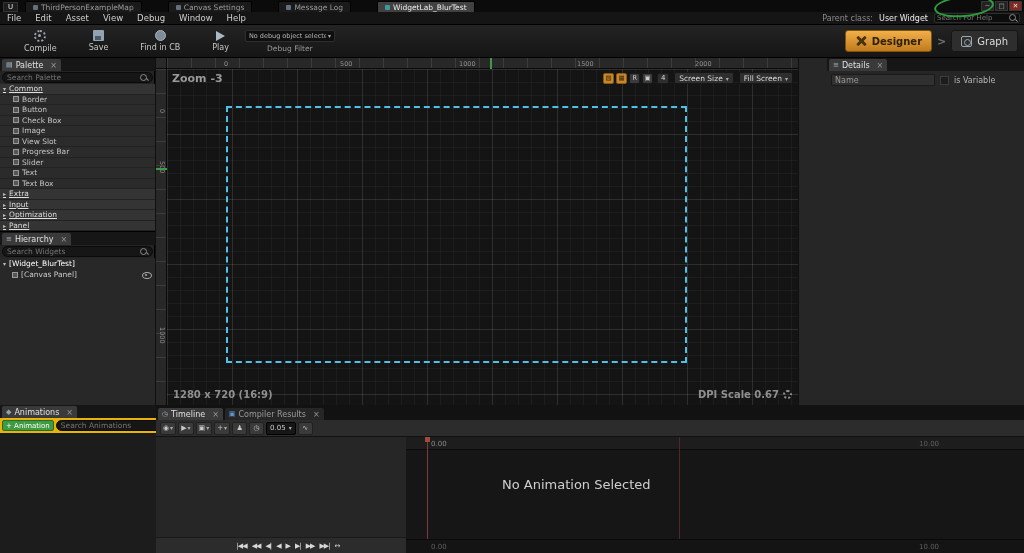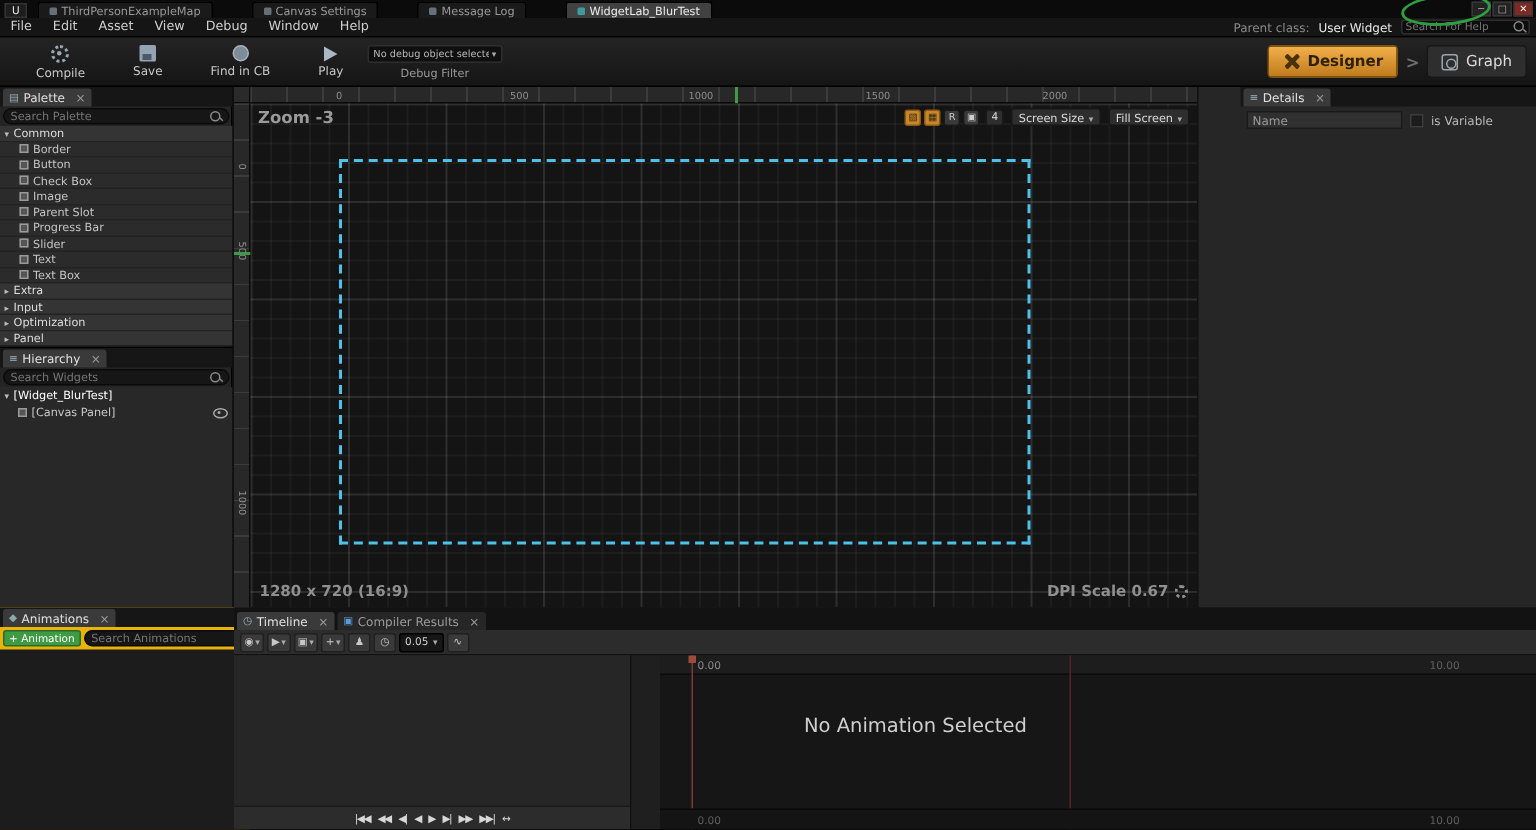--- a/index.html
+++ b/index.html
@@ -81,21 +81,21 @@
   .search-row{padding:1px 2px;flex:none;}
   .search-box{height:11px;background:#161616;border:1px solid #0a0a0a;border-radius:6px;display:flex;align-items:center;padding:0 4px;}
   .search-box input{flex:1;background:transparent;border:0;outline:0;color:#aaa;font-size:7.5px;font-family:inherit;min-width:0;}
 
   
   .main-left{position:absolute;left:0;top:58px;width:155px;height:347px;background:#242424;border-right:1px solid #000;}
   .palette-panel{position:absolute;left:0;top:0;width:155px;height:174px;border-bottom:1px solid #000;display:flex;flex-direction:column;overflow:hidden;}
   .hierarchy-panel{position:absolute;left:0;top:174px;width:155px;height:173px;display:flex;flex-direction:column;overflow:hidden;}
   .tree{flex:1;overflow:hidden;background:#282828;}
   .tree-row{height:10.5px;display:flex;align-items:center;gap:3px;padding:0 3px;border-bottom:1px solid #222;font-size:7.5px;color:#c4c4c4;}
-  .tree-cat{background:#343434;color:#dedede;}
+  .tree-cat{background:#343434;color:#dedede;text-decoration:underline;}
   .caret-open::before{content:"▾";font-size:6px;color:#bbb;}
   .caret-closed::before{content:"▸";font-size:6px;color:#bbb;}
   .tree-item{padding-left:13px;background:#2b2b2b;}
   .wicon{width:6px;height:6px;border:1px solid #9a9a9a;background:#555;flex:none;}
   .h-row{height:11px;display:flex;align-items:center;gap:3px;padding:0 3px;font-size:7.5px;}
   .h-root{color:#fff;}
   .h-child{padding-left:12px;color:#c8c8c8;}
   .eye{width:10px;height:9px;margin-left:auto;position:relative;flex:none;}
   .eye::before{content:"";position:absolute;left:0;top:2px;width:8px;height:5px;border:1px solid #aaa;border-radius:50%;}
   .eye::after{content:"";position:absolute;left:3px;top:4px;width:2px;height:2px;background:#aaa;border-radius:50%;}
@@ -163,21 +163,21 @@
   .tl-left{position:absolute;left:0;top:0;width:265px;height:100%;background:#2a2a2a;border-right:1px solid #111;
            display:flex;flex-direction:column;}
   .tl-addrow{height:14px;display:flex;align-items:center;gap:3px;padding:1px 3px;background:#303030;border-bottom:1px solid #1a1a1a;flex:none;}
   .tl-add{height:11px;display:flex;align-items:center;gap:2px;background:#3a3a3a;border:1px solid #222;border-radius:2px;
           padding:0 4px;font-size:7.5px;color:#ddd;}
   .plus-green::before{content:"+";color:#6fc46f;font-weight:bold;font-size:8px;}
   .tl-addrow .search-box{flex:1;}
   .tl-tracks{flex:1;background:#262626;}
   .tl-transport{height:16px;background:#2c2c2c;border-top:1px solid #1a1a1a;display:flex;align-items:center;justify-content:center;gap:5px;flex:none;}
   .tr-btn{font-size:7px;color:#d8d8d8;letter-spacing:-1px;white-space:nowrap;}
-  .tl-right{position:absolute;left:284px;top:0;right:0;height:100%;background:#161616;}
+  .tl-right{position:absolute;left:250px;top:0;right:0;height:100%;background:#161616;}
   .tl-ruler-top{position:absolute;left:0;top:0;right:0;height:13px;background:#1d1d1d;border-bottom:1px solid #0a0a0a;}
   .tl-ruler-bottom{position:absolute;left:0;bottom:0;right:0;height:14px;background:#141414;border-top:1px solid #0a0a0a;}
   .tm{position:absolute;font-size:7px;color:#8a8a8a;top:2.5px;}
   .tm.dim{color:#5f5f5f;}
   .playhead{position:absolute;left:21px;top:0;width:1px;height:100%;background:#7e3a3a;}
   .playhead-tick{position:absolute;left:19px;top:0;width:5px;height:5px;background:#a04a3a;}
   .endline{position:absolute;left:273px;top:0;width:1px;height:100%;background:#552525;}
   .no-anim{position:absolute;left:96px;top:40px;font-size:13px;color:#cfcfcf;}
 </style>
 </head>
@@ -298,21 +298,21 @@
         <div class="tree-row tree-item">
           <span class="wicon"></span>
           <span>Check Box</span>
         </div>
         <div class="tree-row tree-item">
           <span class="wicon"></span>
           <span>Image</span>
         </div>
         <div class="tree-row tree-item">
           <span class="wicon"></span>
-          <span>Parent Slot</span>
+          <span>View Slot</span>
         </div>
         <div class="tree-row tree-item">
           <span class="wicon"></span>
           <span>Progress Bar</span>
         </div>
         <div class="tree-row tree-item">
           <span class="wicon"></span>
           <span>Slider</span>
         </div>
         <div class="tree-row tree-item">

